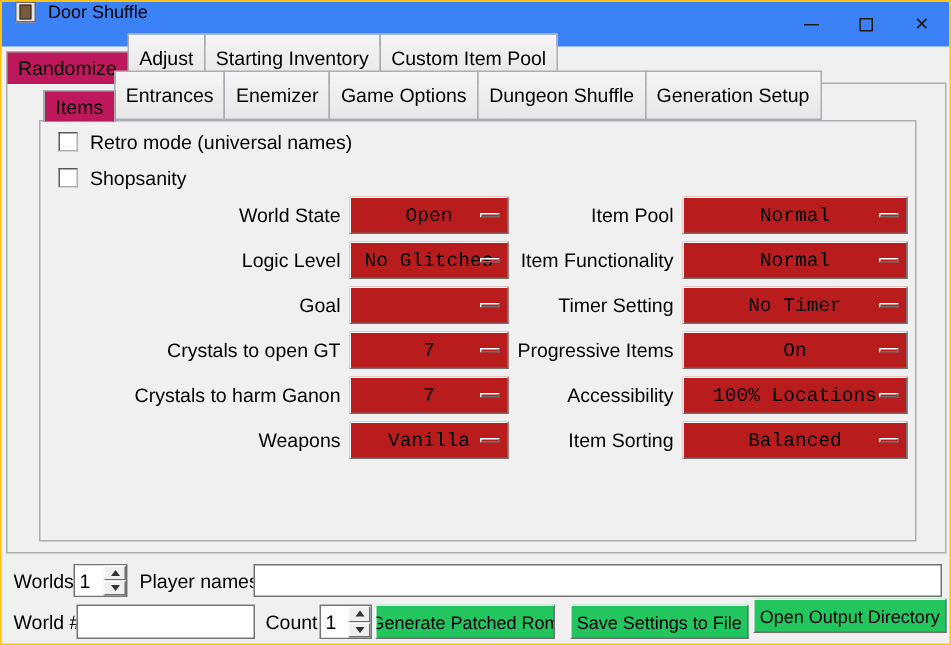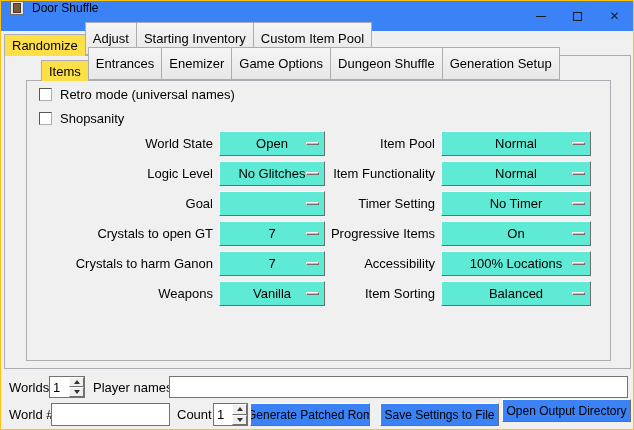--- a/index.html
+++ b/index.html
@@ -31,54 +31,55 @@
   .glyph-close { font-size:12px; line-height:1; color:#1a1a1a; }
 
   
   .pane { position:absolute; border:1px solid #abadb3; background:#f0f0f0; }
   .outer-pane { left:3px; top:54px; width:627px; height:314px; z-index:1; }
   .inner-pane { left:25px; top:79px; width:585px; height:281px; z-index:2; }
 
   
   .tabbar { position:absolute; display:flex; align-items:flex-end; z-index:5; }
   .outer-tabs { left:3px; top:33px; height:22px; }
-  .inner-tabs { left:40px; top:59px; height:21px; }
+  .inner-tabs { left:28px; top:59px; height:21px; }
   .tab {
     height:33px; margin-bottom:1px; margin-left:-1px;
     display:flex; align-items:center; padding:0 7px;
     background:linear-gradient(#f5f5f5,#e7e7e7);
     border:1px solid #abadb3; white-space:nowrap; cursor:default;
   }
   .tab:first-child { margin-left:0; }
   .tab.selected {
-    height:100%; margin-bottom:0; background:#fde047;
+    height:100%; margin-bottom:0; background:#be185d;
     border-bottom:none; position:relative; z-index:6;text-align:center;
   }
 
   
   .check-row { position:absolute; left:38px; display:flex; align-items:center; z-index:7; height:14px; }
   .checkbox {
     width:13px; height:13px; background:#fff;
     border:1px solid; border-color:#58585a #aeaeae #aeaeae #58585a;
   }
   .check-label { margin-left:8px; white-space:nowrap; }
 
   
   .form-grid {
-    position:absolute; left:30px; top:130px; z-index:7;
+    position:absolute; left:44px; top:130px; z-index:7;
     display:grid; grid-template-columns:182px 106px 104px 150px;
     column-gap:6px; row-gap:5px;
   }
   .flabel { height:25px; display:flex; align-items:center; justify-content:flex-end; white-space:nowrap; }
   .optmenu {
     position:relative; height:25px;
     display:flex; align-items:center; justify-content:center;
-    background:#5eead4; cursor:default;
+    background:#b91c1c; cursor:default;
     border:1px solid; border-color:#fdfdfd #6e6e6e #6e6e6e #fdfdfd;
     white-space:nowrap;
+    font-family:Liberation Mono, monospace;
   }
   .ind {
     position:absolute; right:5px; top:10px; width:13px; height:3px;
     border:1px solid; border-color:#fdfdfd #6e6e6e #6e6e6e #fdfdfd;
   }
 
   
   .blabel { position:absolute; display:flex; align-items:center; height:22px; white-space:nowrap; z-index:7; }
   .entry {
     position:absolute; background:#fff; border:1px solid #737373;
@@ -88,21 +89,21 @@
   .spin-value { flex:1; padding-left:3px; display:flex; align-items:center; background:#fff; }
   .spin-arrows { width:15px; display:flex; flex-direction:column; }
   .spin-btn {
     flex:1; background:#efefef; display:flex; align-items:center; justify-content:center;
     border:1px solid; border-color:#fdfdfd #6e6e6e #6e6e6e #fdfdfd; cursor:default;
   }
   .tri-up { width:0; height:0; border-left:3px solid transparent; border-right:3px solid transparent; border-bottom:4px solid #333; }
   .tri-down { width:0; height:0; border-left:3px solid transparent; border-right:3px solid transparent; border-top:4px solid #333; }
   .btn {
     position:absolute; height:23px; display:flex; align-items:center; justify-content:center;
-    background:#3b82f6; border:1px solid; border-color:#fdfdfd #6e6e6e #6e6e6e #fdfdfd;
+    background:#22c55e; border:1px solid; border-color:#fdfdfd #6e6e6e #6e6e6e #fdfdfd;
     font-size:12px; white-space:nowrap; overflow:hidden; cursor:default; z-index:7;
   }
 </style>
 </head>
 <body>
 
 <div class="window">
 
   <div class="titlebar">
     <div class="app-icon"></div>

